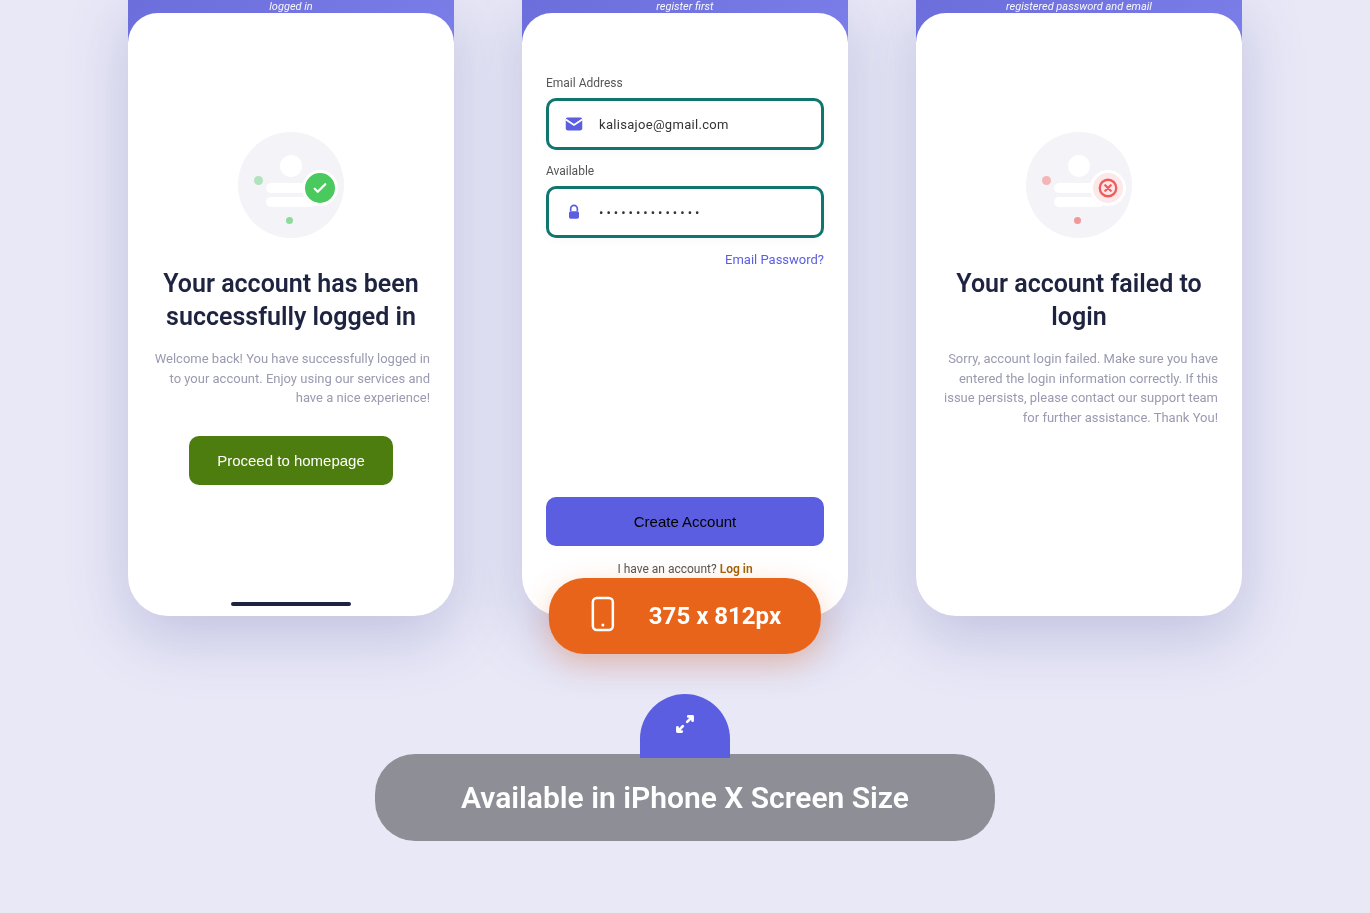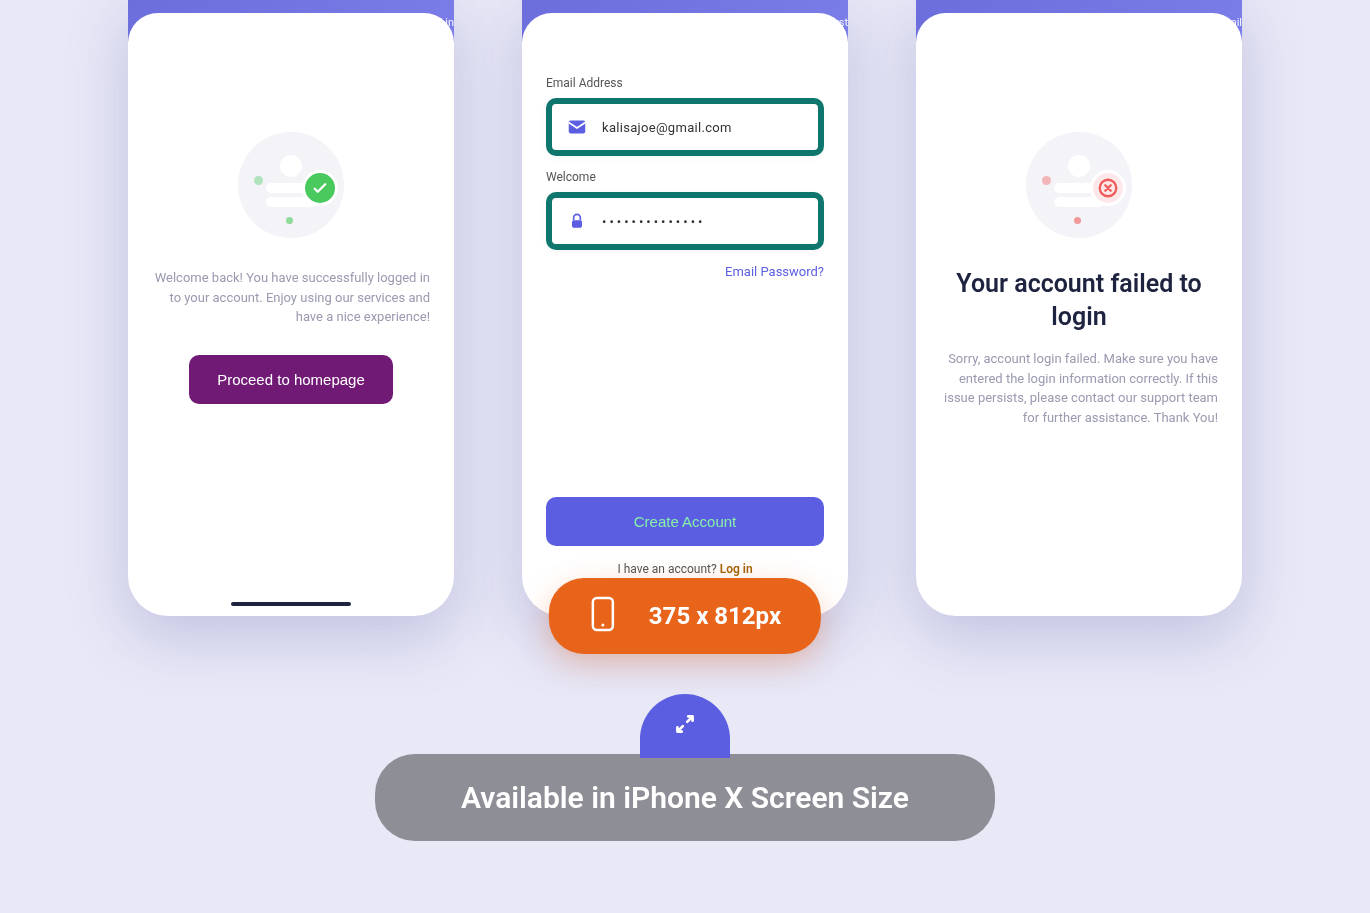--- a/index.html
+++ b/index.html
@@ -26,22 +26,23 @@
       box-shadow: 0 20px 60px rgba(80, 80, 160, 0.25);
       position: relative;
       overflow: hidden;
     }
     .phone-header {
       height: 42px;
       background: linear-gradient(135deg, #6b6edb 0%, #7b7de8 100%);
       position: relative;
       display: flex;
       align-items: flex-start;
-      justify-content: flex-end;
-      padding-top: 16px;
+      justify-content: center;
+      padding-top: 0;
+      font-style: italic;
     }
     .header-wave {
       position: absolute;
       bottom: -1px;
       left: 0;
       width: 100%;
       height: 30px;
       background: #fff;
       border-radius: 30px 30px 0 0;
     }
@@ -124,35 +125,35 @@
       margin-bottom: 16px;
     }
     .subtitle {
       font-size: 13px;
       color: #9a9ab0;
       text-align: right;
       line-height: 1.5;
       margin-bottom: 28px;
     }
     .btn-primary {
-      background: #701a75;
+      background: #4d7c0f;
       color: #fff;
       border: none;
       border-radius: 10px;
       padding: 16px 28px;
       font-size: 15px;
       font-weight: 500;
       cursor: pointer;
       margin: 0 auto;
       display: block;
     }
     .btn-full {
       width: 100%;
       background: #5b5ee0;
-      color: #86efac;
+      color: #000000;
       border: none;
       border-radius: 10px;
       padding: 16px;
       font-size: 15px;
       font-weight: 500;
       cursor: pointer;
     }
     .home-indicator {
       position: absolute;
       bottom: 10px;
@@ -166,21 +167,21 @@
     .form-label {
       font-size: 12px;
       color: #555;
       margin-bottom: 8px;
       margin-top: 14px;
     }
     .form-label:first-child { margin-top: 14px; }
     .input-field {
       display: flex;
       align-items: center;
-      border: 6px solid #0f766e;
+      border: 3px solid #0f766e;
       border-radius: 10px;
       padding: 12px 14px;
       background: #fff;
       box-shadow: 0 2px 8px rgba(0,0,0,0.03);
     }
     .input-icon {
       width: 22px;
       height: 22px;
       margin-right: 14px;
       display: flex;
@@ -290,20 +291,21 @@
           <div class="user-body2"></div>
         </div>
         <div class="dot dot-g1"></div>
         <div class="dot dot-g2"></div>
         <div class="badge badge-success">
           <svg width="18" height="18" viewBox="0 0 24 24" fill="none">
               <path d="M5 13l4 4L19 7" stroke="#fff" stroke-width="3" stroke-linecap="round" stroke-linejoin="round"></path>
             </svg>
         </div>
       </div>
+      <h2 class="title">Your account has been successfully logged in</h2>
       <p class="subtitle">Welcome back! You have successfully logged in to your account. Enjoy using our services and have a nice experience!</p>
       <button class="btn-primary">Proceed to homepage</button>
     </div>
     <div class="home-indicator"></div>
   </div>
 
   <div class="phone">
     <div class="phone-header">
       <span class="header-text">register first</span>
       <div class="header-wave"></div>
@@ -312,21 +314,21 @@
       <div class="form-label">Email Address</div>
       <div class="input-field">
         <span class="input-icon">
           <svg width="22" height="22" viewBox="0 0 24 24">
               <rect x="3" y="5" width="18" height="14" rx="2" fill="#5b5ee0"></rect>
               <path d="M3 7l9 6 9-6" stroke="#fff" stroke-width="2" fill="none"></path>
             </svg>
         </span>
         <span class="input-text">kalisajoe@gmail.com</span>
       </div>
-      <div class="form-label">Welcome</div>
+      <div class="form-label">Available</div>
       <div class="input-field">
         <span class="input-icon">
           <svg width="20" height="20" viewBox="0 0 24 24">
               <rect x="6" y="11" width="12" height="9" rx="2" fill="#5b5ee0"></rect>
               <path d="M8 11V8a4 4 0 018 0v3" stroke="#5b5ee0" stroke-width="2" fill="none"></path>
             </svg>
         </span>
         <span class="input-dots">••••••••••••••</span>
       </div>
       <div class="forgot-link">Email Password?</div>

